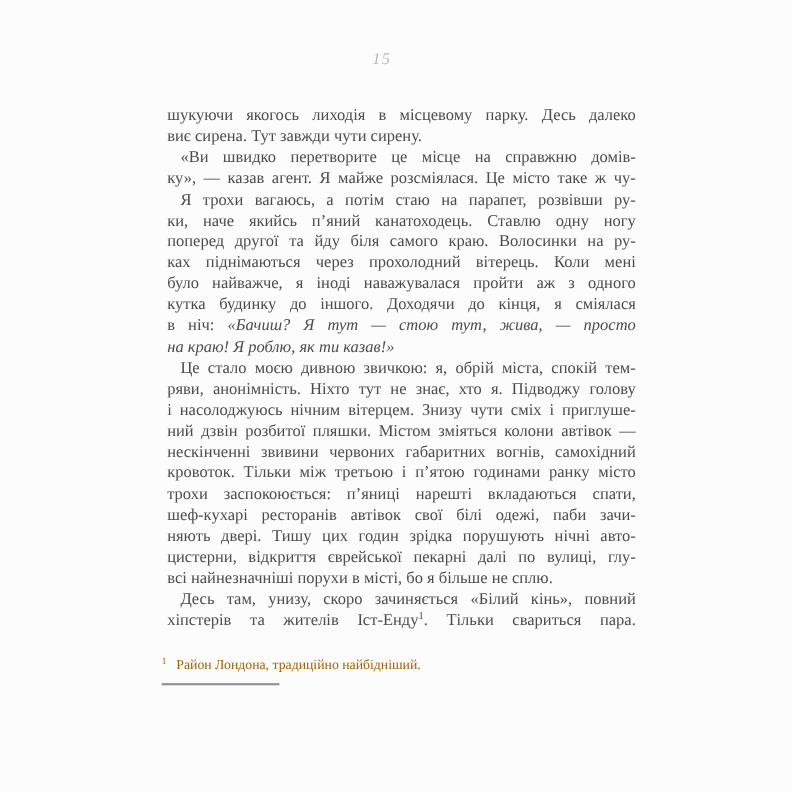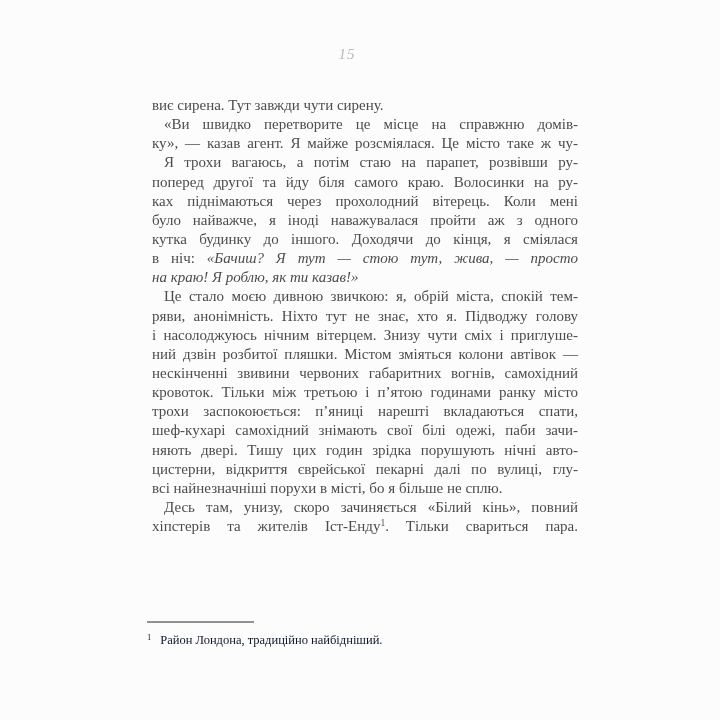--- a/index.html
+++ b/index.html
@@ -59,59 +59,61 @@
   .footnote-divider {
     position: absolute;
     top: 621px;
     left: 147px;
     width: 107px;
     height: 0;
     border-top: 2px solid #909294;
   }
   .footnote {
     position: absolute;
-    top: 632px;
+    top: 596px;
     left: 147px;
     width: 426px;
     font-size: 12.5px;
     line-height: 16px;
-    color: #0f172a;
+    color: #a16207;
   }
   .footnote .marker {
     font-size: 8.5px;
     vertical-align: 4px;
     margin-right: 9px;
     line-height: 0;
   }
 </style>
 </head>
 <body>
 
 <div class="book-page">
   <div class="page-number">15</div>
 
   <div class="body-text" id="body-text">
+      <div class="line j"><span>шукуючи якогось лиходія в місцевому парку. Десь далеко</span></div>
       <div class="line"><span>виє сирена. Тут завжди чути сирену.</span></div>
       <div class="line j ind"><span>«Ви швидко перетворите це місце на справжню домів-</span></div>
       <div class="line j"><span>ку», — казав агент. Я майже розсміялася. Це місто таке ж чу-</span></div>
       <div class="line j ind"><span>Я трохи вагаюсь, а потім стаю на парапет, розвівши ру-</span></div>
+      <div class="line j"><span>ки, наче якийсь п’яний канатоходець. Ставлю одну ногу</span></div>
       <div class="line j"><span>поперед другої та йду біля самого краю. Волосинки на ру-</span></div>
       <div class="line j"><span>ках піднімаються через прохолодний вітерець. Коли мені</span></div>
       <div class="line j"><span>було найважче, я іноді наважувалася пройти аж з одного</span></div>
       <div class="line j"><span>кутка будинку до іншого. Доходячи до кінця, я сміялася</span></div>
       <div class="line j"><span>в ніч: </span><span class="it">«Бачиш? Я тут — стою тут, жива, — просто</span></div>
       <div class="line"><span class="it">на краю! Я роблю, як ти казав!»</span></div>
       <div class="line j ind"><span>Це стало моєю дивною звичкою: я, обрій міста, спокій тем-</span></div>
       <div class="line j"><span>ряви, анонімність. Ніхто тут не знає, хто я. Підводжу голову</span></div>
       <div class="line j"><span>і насолоджуюсь нічним вітерцем. Знизу чути сміх і приглуше-</span></div>
       <div class="line j"><span>ний дзвін розбитої пляшки. Містом зміяться колони автівок —</span></div>
       <div class="line j"><span>нескінченні звивини червоних габаритних вогнів, самохідний</span></div>
       <div class="line j"><span>кровоток. Тільки між третьою і п’ятою годинами ранку місто</span></div>
       <div class="line j"><span>трохи заспокоюється: п’яниці нарешті вкладаються спати,</span></div>
-      <div class="line j"><span>шеф-кухарі самохідний знімають свої білі одежі, паби зачи-</span></div>
+      <div class="line j"><span>шеф-кухарі ресторанів автівок свої білі одежі, паби зачи-</span></div>
       <div class="line j"><span>няють двері. Тишу цих годин зрідка порушують нічні авто-</span></div>
       <div class="line j"><span>цистерни, відкриття єврейської пекарні далі по вулиці, глу-</span></div>
       <div class="line"><span>всі найнезначніші порухи в місті, бо я більше не сплю.</span></div>
       <div class="line j ind"><span>Десь там, унизу, скоро зачиняється «Білий кінь», повний</span></div>
       <div class="line j"><span>хіпстерів та жителів Іст-Енду</span><span class="sup">1</span><span>. Тільки свариться пара.</span></div>
     </div>
 
   <div class="footnote-divider"></div>
 
   <div class="footnote">

